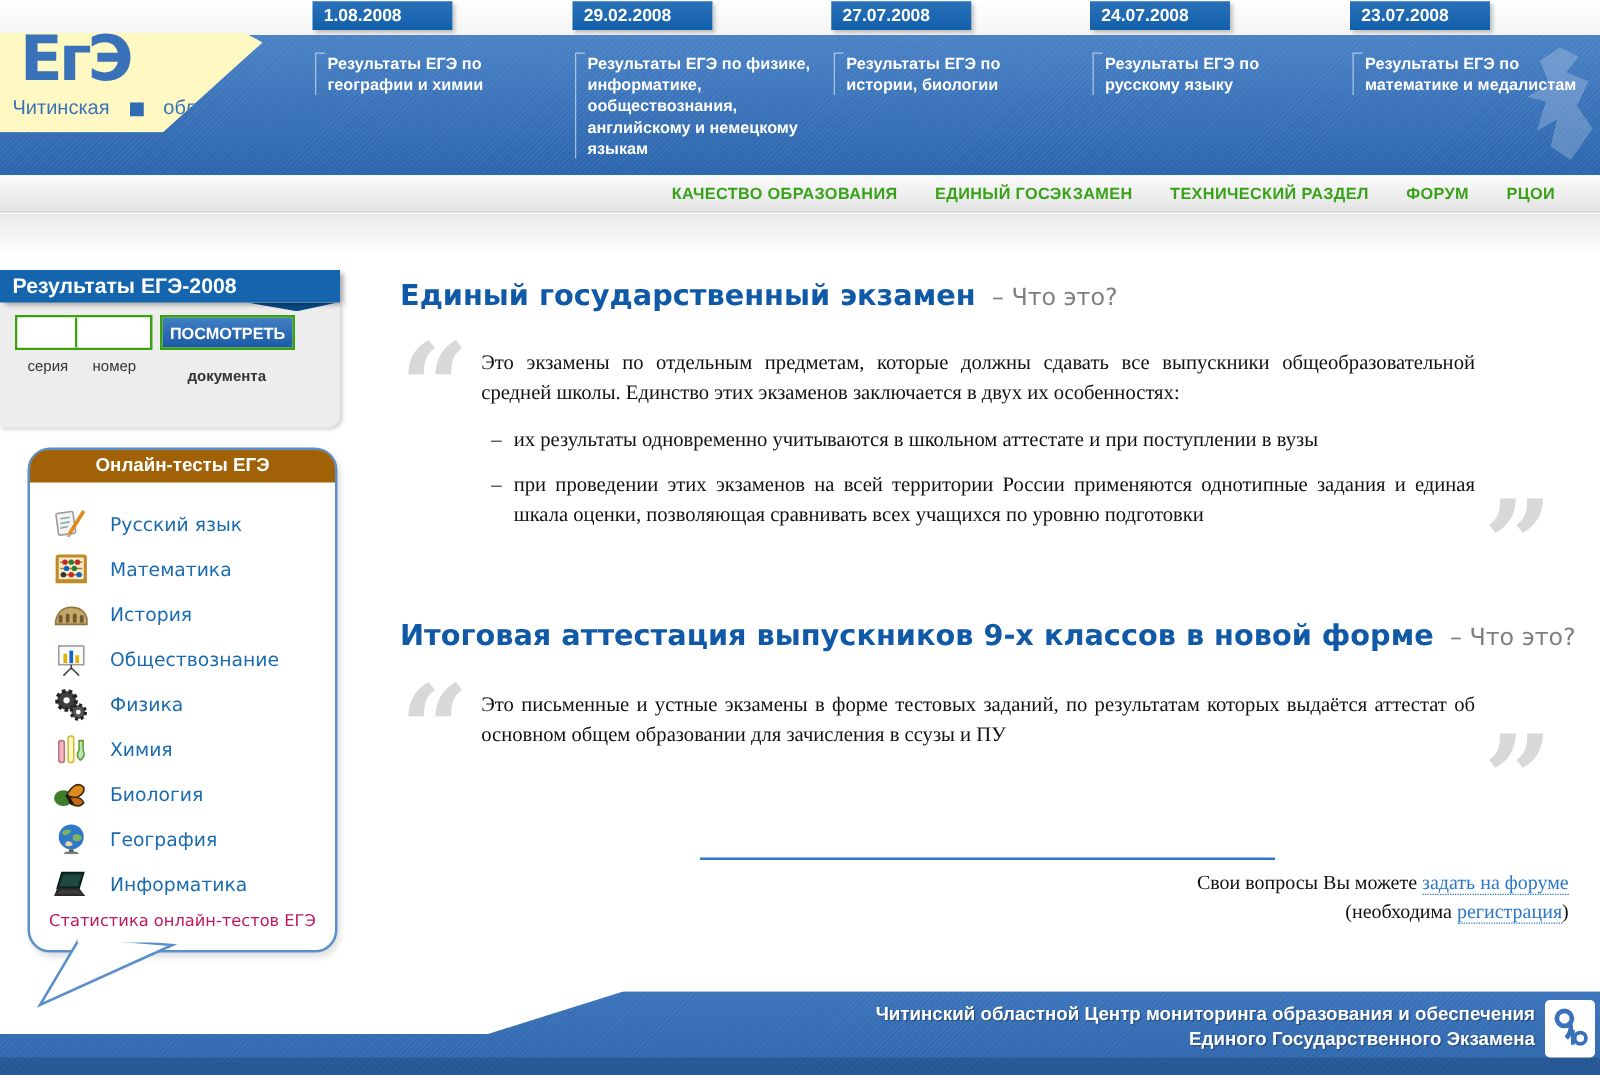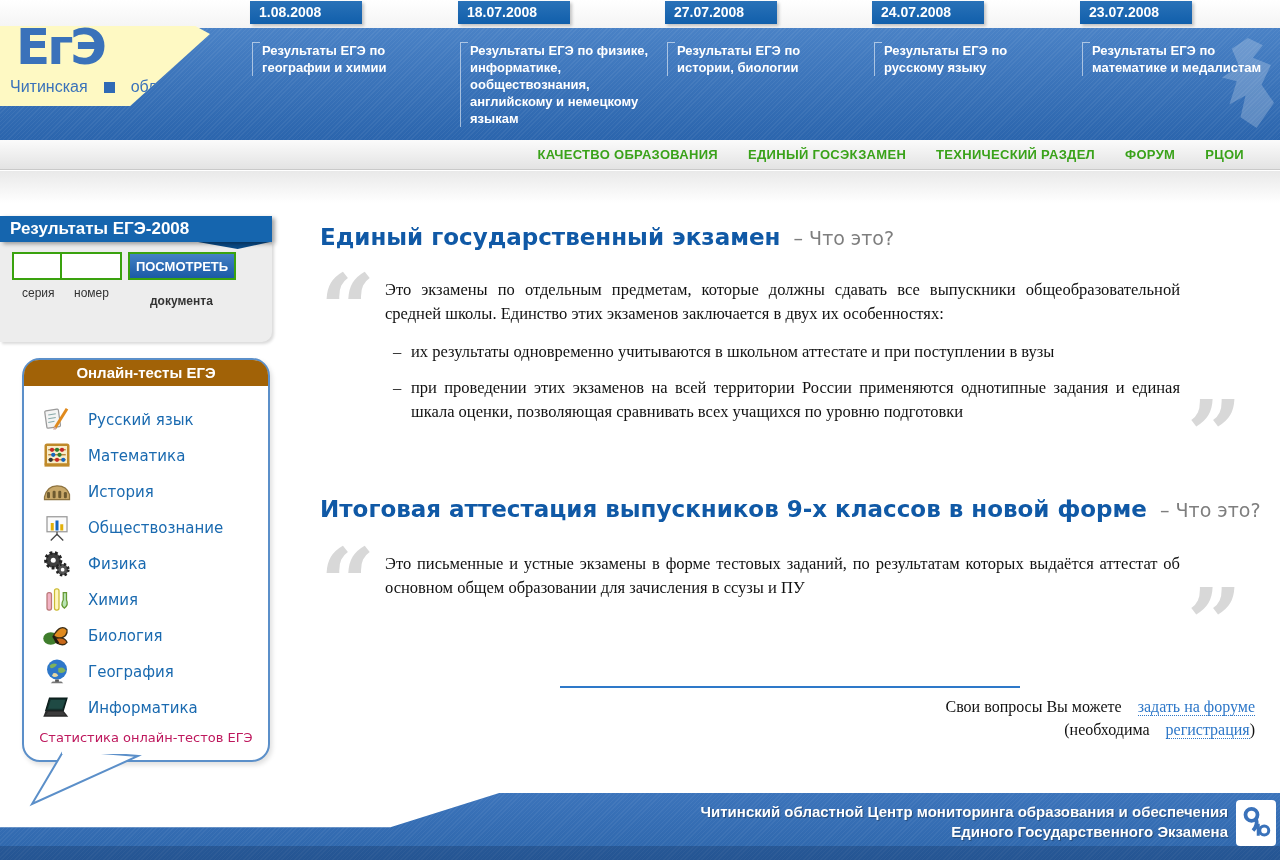--- a/index.html
+++ b/index.html
@@ -102,21 +102,21 @@
   .q-bullets { margin-left:65px; width:795px; margin-top:14px; }
   .q-bullet { display:flex; font-family:"Liberation Serif",serif; font-size:16.5px;
               line-height:24px; color:#111; margin-bottom:12px; }
   .q-bullet .dash { flex:0 0 26px; padding-left:8px; }
   .q-bullet .btext { text-align:justify; }
   .divider { position:absolute; left:560px; top:686px; width:460px; height:2px;
              background:#2e79c9; }
   .note { position:absolute; right:25px; top:695px; text-align:right;
           font-family:"Liberation Serif",serif; font-size:16px; line-height:23px; color:#111; }
   .note a { color:#2d77c8; text-decoration:none; border-bottom:1px dotted #2d77c8;
-            cursor:pointer;margin-left:12px; }
+            cursor:pointer; }
 
   
   .footer { position:absolute; left:0; top:793px; width:1280px; height:67px; }
   .footer-band { position:absolute; inset:0;
                  background:
                    repeating-linear-gradient(135deg, rgba(255,255,255,.05) 0 1px, rgba(0,0,0,0) 1px 3px),
                    linear-gradient(#3c74bb,#2d66ab);
                  clip-path:polygon(39% 0,100% 0,100% 100%,0 100%,0 51%,30.5% 51%); }
   .footer-dark { position:absolute; left:0; bottom:0; width:100%; height:14px;
                  background:rgba(8,28,66,.22); }
@@ -127,21 +127,21 @@
                  background:#fff; border-radius:4px; cursor:pointer;
                  display:flex; align-items:center; justify-content:center; }
 </style>
 </head>
 <body>
 
 <div id="canvas">
 
   <div class="top-strip"></div>
   <div class="date-badge" style="left:250px">1.08.2008</div>
-  <div class="date-badge" style="left:458px">18.07.2008</div>
+  <div class="date-badge" style="left:458px">29.02.2008</div>
   <div class="date-badge" style="left:665px">27.07.2008</div>
   <div class="date-badge" style="left:872px">24.07.2008</div>
   <div class="date-badge" style="left:1080px">23.07.2008</div>
 
   <div class="blue-band"></div>
   <div class="region-map"></div>
   <div class="news-item" style="left:252px"><span class="tick"></span><span>Результаты ЕГЭ по географии и химии</span></div>
   <div class="news-item" style="left:460px"><span class="tick"></span><span>Результаты ЕГЭ по физике, информатике, ообществознания, английскому и немецкому языкам</span></div>
   <div class="news-item" style="left:667px"><span class="tick"></span><span>Результаты ЕГЭ по истории, биологии</span></div>
   <div class="news-item" style="left:874px"><span class="tick"></span><span>Результаты ЕГЭ по русскому языку</span></div>

